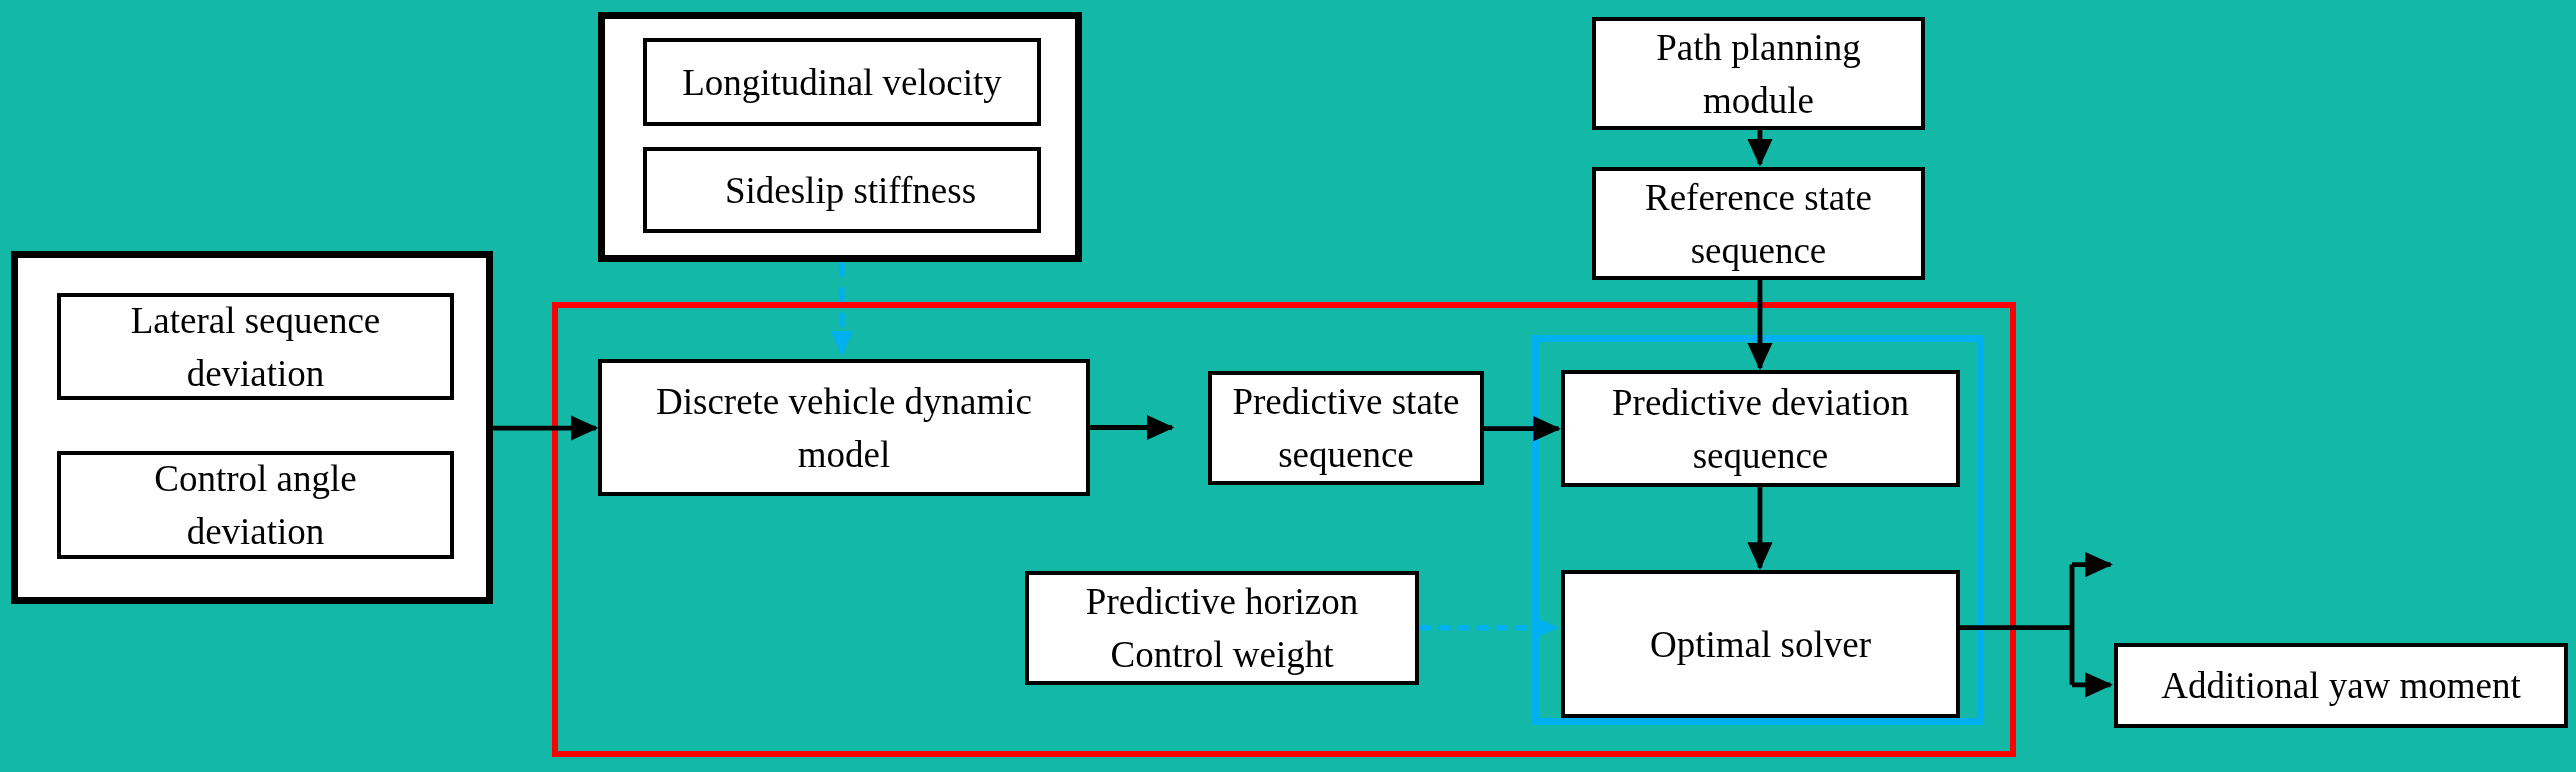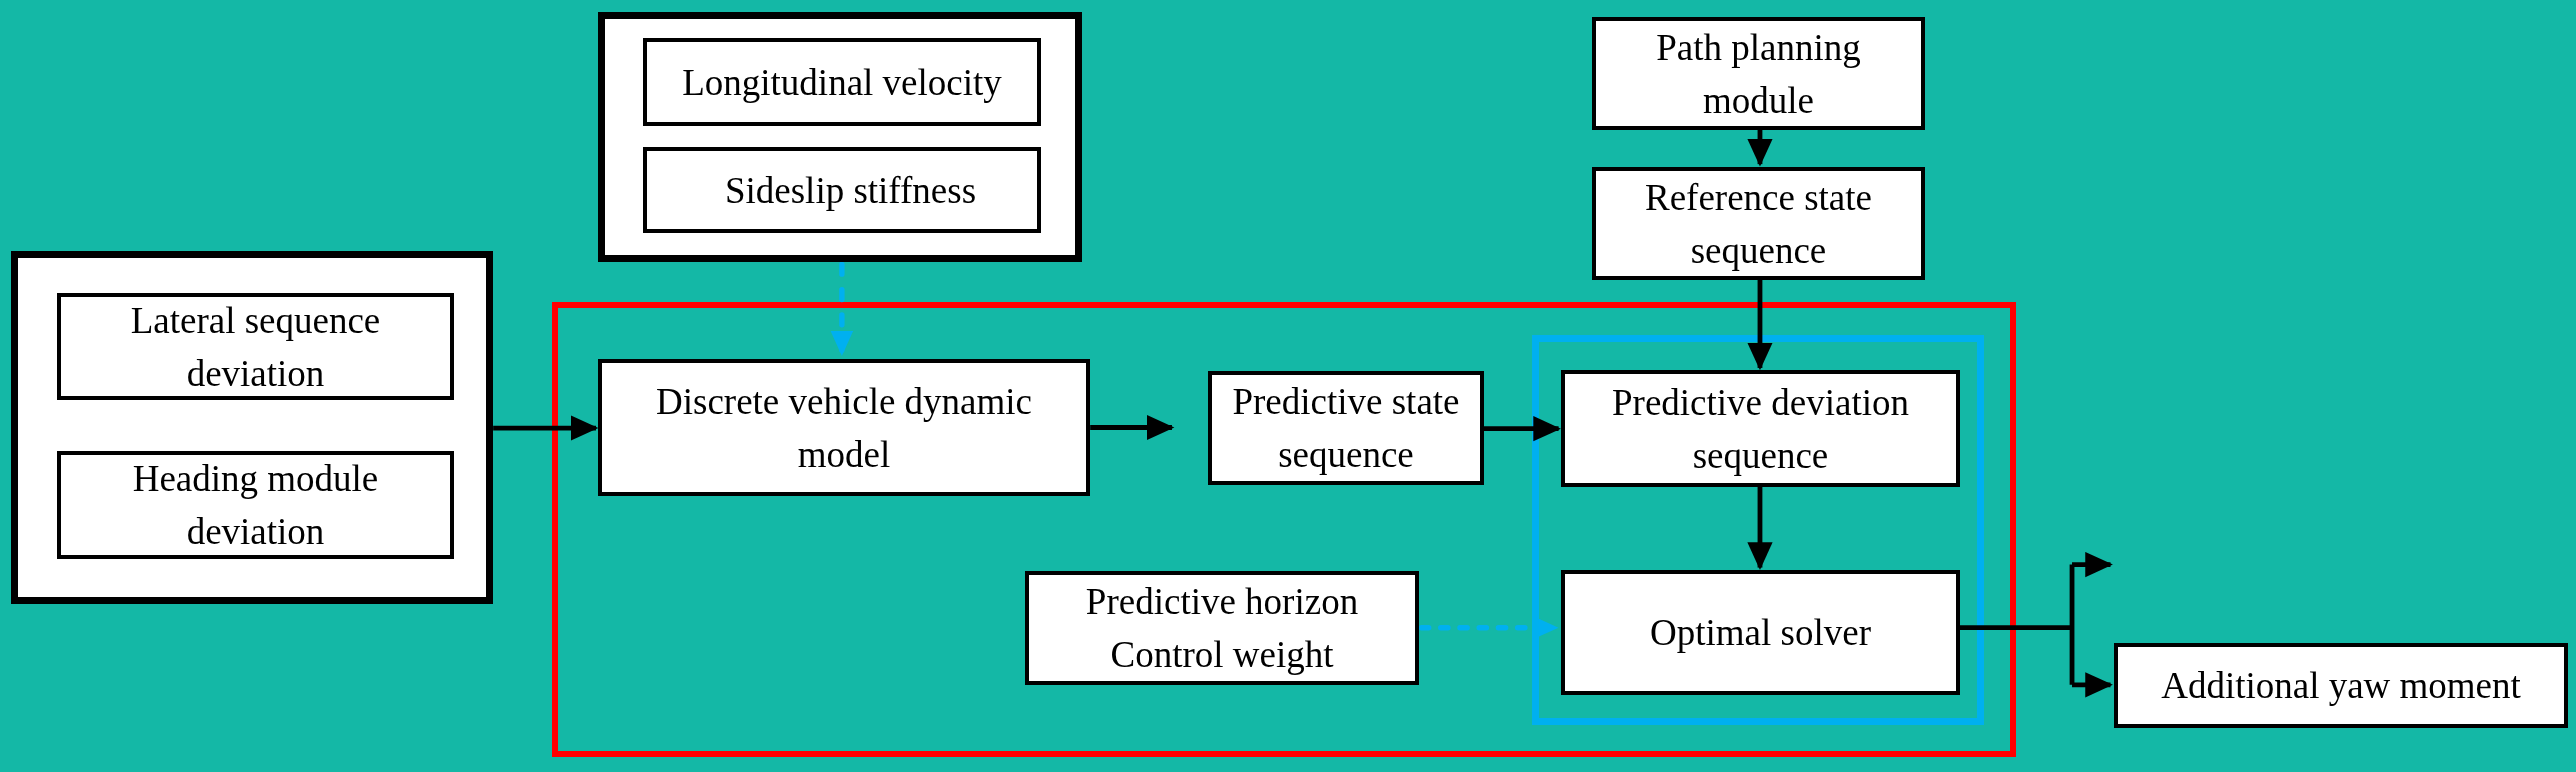--- a/index.html
+++ b/index.html
@@ -81,37 +81,37 @@
     <div class="ln">Reference state</div>
     <div class="ln">sequence</div>
   </div>
 
   <div class="box b13 container" style="left:11.4px; top:251px; width:482px; height:353px;"></div>
   <div class="box b8" style="left:57px; top:293px; width:397px; height:107px;">
     <div class="ln">Lateral sequence</div>
     <div class="ln">deviation</div>
   </div>
   <div class="box b8" style="left:57px; top:451px; width:397px; height:108px;">
-    <div class="ln">Heading module</div>
+    <div class="ln">Control angle</div>
     <div class="ln">deviation</div>
   </div>
 
   <div class="box b8" style="left:598px; top:359px; width:492px; height:137px;">
     <div class="ln">Discrete vehicle dynamic</div>
     <div class="ln">model</div>
   </div>
   <div class="box b8" style="left:1176px; top:371px; width:276px; height:114px;margin-left:32px;">
     <div class="ln">Predictive state</div>
     <div class="ln">sequence</div>
   </div>
   <div class="box b8" style="left:1561px; top:370px; width:399px; height:117px;align-items:center;">
     <div class="ln">Predictive deviation</div>
     <div class="ln">sequence</div>
   </div>
-  <div class="box b8" style="left:1561px; top:570px; width:399px; height:125px;">
+  <div class="box b8" style="left:1561px; top:570px; width:399px; height:148px;">
     <div class="ln">Optimal solver</div>
   </div>
   <div class="box b8" style="left:1025px; top:571px; width:394px; height:114px;">
     <div class="ln">Predictive horizon</div>
     <div class="ln">Control weight</div>
   </div>
 
   <div class="box b8" style="left:2114px; top:643px; width:454px; height:85px;">
     <div class="ln">Additional yaw moment</div>
   </div>

